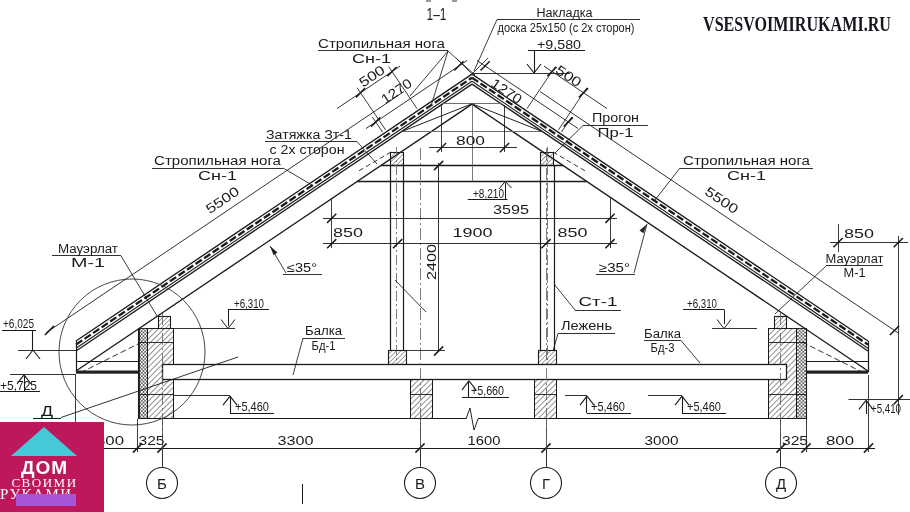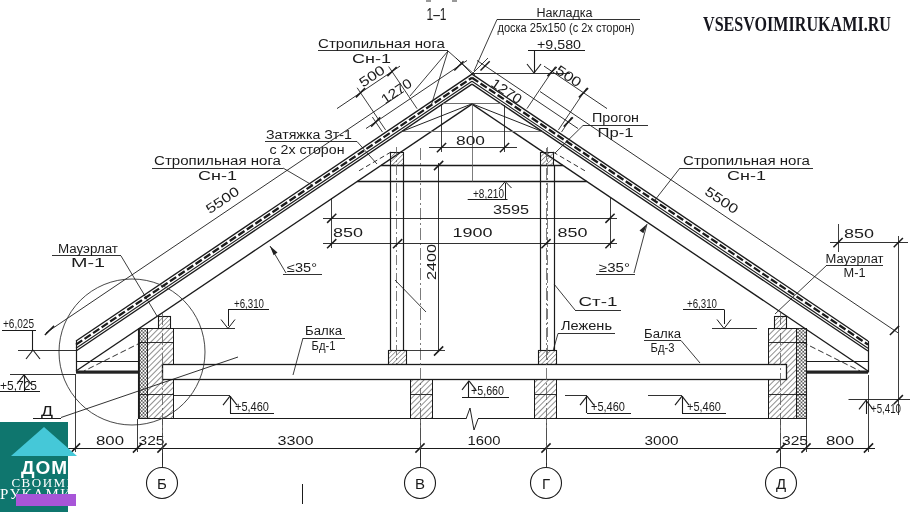--- a/index.html
+++ b/index.html
@@ -1,15 +1,15 @@
 <!DOCTYPE html>
 <html><head><meta charset="utf-8"><style>
 html,body{margin:0;padding:0;background:#fff;}
 #c{position:relative;width:910px;height:512px;overflow:hidden;background:#fff;}
-.logo{position:absolute;left:0;top:422px;width:68px;height:90px;background:#0f766e;}
+.logo{position:absolute;left:0;top:422px;width:104px;height:90px;background:#be185d;}
 .tri{position:absolute;left:11px;top:5px;width:0;height:0;border-left:33px solid transparent;border-right:33px solid transparent;border-bottom:29px solid #45c8d8;}
 .dom{position:absolute;left:0;top:35px;width:89px;text-align:center;font-family:"Liberation Sans",sans-serif;font-weight:bold;font-size:19px;color:#fff;letter-spacing:1px;}
 .sv{position:absolute;left:0;top:53px;width:89px;text-align:center;font-family:"Liberation Serif",serif;font-size:13px;color:#fff;letter-spacing:1.5px;}
 .ru{position:absolute;left:0;top:64px;width:89px;text-align:left;font-family:"Liberation Serif",serif;font-size:15px;color:#fff;letter-spacing:1.5px;}
 .pur{position:absolute;left:16px;top:72px;width:60px;height:12px;background:#a855d8;}
 </style></head><body>
 <div id="c">
 <svg width="910" height="512" viewBox="0 0 910 512">
 <defs>
 <pattern id="h1" width="4" height="4" patternTransform="rotate(45)" patternUnits="userSpaceOnUse">

